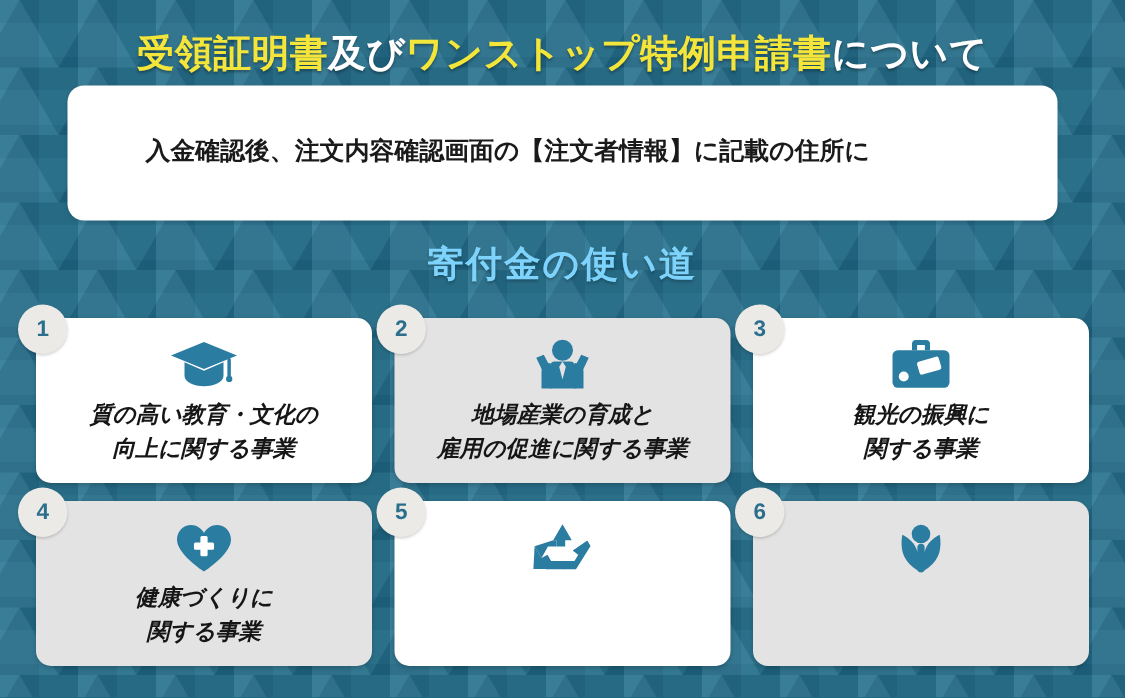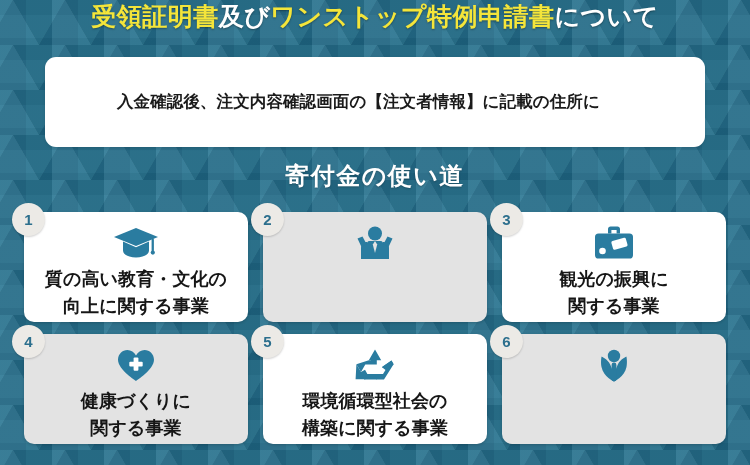--- a/index.html
+++ b/index.html
@@ -55,21 +55,21 @@
         rgba(255,255,255,0.02) 45px);
   }
 
   
   #header {
     position: absolute;
     top: 0; left: 0;
     width: 750px;
     height: 52px;
     display: flex;
-    align-items: flex-start;
+    align-items: flex-end;
     justify-content: center;
     z-index: 5;
   }
 
   #header-title {
     font-size: 25px;
     font-weight: bold;
     letter-spacing: 0.5px;
     white-space: nowrap;
     text-shadow: 0 1px 2px rgba(0,0,0,0.35);
@@ -84,21 +84,21 @@
     left: 45px;
     top: 57px;
     width: 660px;
     height: 90px;
     background: #ffffff;
     border-radius: 11px;
     z-index: 5;
     display: flex;
     flex-direction: column;
     justify-content: center;
-    padding-left: 72px;
+    padding-left: 52px;
     box-shadow: 0 1px 3px rgba(0,0,0,0.12);
   }
 
   .notice-line {
     font-size: 16.5px;
     font-weight: bold;
     color: #1a1a1a;
     line-height: 1.68;
     letter-spacing: 0.1px;
     white-space: nowrap;
@@ -108,21 +108,21 @@
 
   
   #section-heading {
     position: absolute;
     top: 160px;
     left: 0;
     width: 750px;
     text-align: center;
     font-size: 24px;
     font-weight: bold;
-    color: #ffffff;
+    color: #7dd3fc;
     letter-spacing: 1.5px;
     z-index: 5;
     text-shadow: 0 1px 2px rgba(0,0,0,0.25);
   }
 
   
   #card-grid {
     position: absolute;
     top: 212px;
     left: 24px;
@@ -173,26 +173,27 @@
     display: flex;
     align-items: center;
     justify-content: center;
     margin-bottom: 5px;
   }
 
   .card-icon svg { display: block; }
 
   .card-label {
     text-align: center;
-    font-size: 18px;
+    font-size: 15px;
     font-weight: bold;
     color: #161616;
     line-height: 1.52;
     letter-spacing: 0.1px;
     white-space: pre-line;
+    font-style: italic;
   }
 </style>
 </head>
 <body>
 
 <div id="page">
 
   <div id="bg-pattern"></div>
   <div id="bg-pattern-2"></div>
 
@@ -230,20 +231,22 @@
         <svg width="42" height="35" viewBox="0 0 42 35" fill="none" xmlns="http://www.w3.org/2000/svg">
           <circle cx="21" cy="7.5" r="7" fill="#2a7ca0"></circle>
           <path d="M13 16 C9.5 16 7 18.5 7 22 L7 33 L13.5 33 L13.5 22 Z" fill="#2a7ca0"></path>
           <path d="M29 16 C32.5 16 35 18.5 35 22 L35 33 L28.5 33 L28.5 22 Z" fill="#2a7ca0"></path>
           <path d="M12.5 18 L8.5 10.5 L3.5 12.5 L7.5 21 Z" fill="#2a7ca0"></path>
           <path d="M29.5 18 L33.5 10.5 L38.5 12.5 L34.5 21 Z" fill="#2a7ca0"></path>
           <path d="M15.5 15 L26.5 15 C28.5 15 29.5 17 29.5 19.5 L29.5 33 L12.5 33 L12.5 19.5 C12.5 17 13.5 15 15.5 15 Z" fill="#2a7ca0"></path>
           <path d="M21 15 L23.2 18.5 L21 27 L18.8 18.5 Z" fill="#e3e3e3"></path>
         </svg>
       </div>
+      <div class="card-label">地場産業の育成と
+雇用の促進に関する事業</div>
     </div>
 
     <div class="use-card bg-white">
       <div class="card-badge">3</div>
       <div class="card-icon">
         <svg width="42" height="34" viewBox="0 0 42 34" fill="none" xmlns="http://www.w3.org/2000/svg">
           <path d="M15 3 C15 1.6 16.1 0.6 17.5 0.6 L24.5 0.6 C25.9 0.6 27 1.6 27 3 L27 7.5 L23.6 7.5 L23.6 4 L18.4 4 L18.4 7.5 L15 7.5 Z" fill="#2a7ca0"></path>
           <rect x="2" y="7.5" width="38" height="25" rx="3.6" fill="#2a7ca0"></rect>
           <circle cx="9.5" cy="25" r="3.3" fill="#ffffff"></circle>
           <rect x="18" y="15.5" width="15" height="9" rx="1.5" transform="rotate(-16 18 15.5)" fill="#ffffff"></rect>
@@ -274,22 +277,20 @@
             <path d="M20 1.5 L26.2 12.2 L21.8 12.2 L21.8 16.4 L16.0 16.4 L16.0 12.2 L13.8 12.2 Z"></path>
             <path d="M13.8 12.2 L16.0 12.2 L16.0 16.4 L10.3 16.4 L6.0 24.0 L1.4 16.2 Z"></path>
             <path d="M1.4 16.2 L6.0 24.0 L10.0 21.8 L12.9 26.9 L9.2 29.0 L10.5 31.3 L0.6 31.3 Z"></path>
             <path d="M10.5 31.3 L16.4 31.3 L16.4 26.6 L23.6 26.6 L23.6 31.3 L10.5 31.3 Z" opacity="0"></path>
             <path d="M9.0 31.5 L21.5 31.5 L21.5 26.0 L9.0 26.0 Z"></path>
             <path d="M38.6 16.2 L29.0 31.5 L21.0 31.5 L21.0 26.0 L28.0 26.0 L30.8 21.4 L26.9 19.2 L36.5 12.5 Z"></path>
             <path d="M36.5 12.5 L38.6 16.2 L30.5 22.0 L27.0 19.0 Z"></path>
           </g>
         </svg>
       </div>
-      <div class="card-label">環境循環型社会の
-構築に関する事業</div>
     </div>
 
     <div class="use-card bg-gray">
       <div class="card-badge">6</div>
       <div class="card-icon">
         <svg width="38" height="35" viewBox="0 0 38 35" fill="none" xmlns="http://www.w3.org/2000/svg">
           <circle cx="19" cy="8" r="6.2" fill="#2a7ca0"></circle>
           <path d="M19 33.5 C19 33.5 8.5 29 6.5 19 C5.4 13.4 6.6 8.5 6.6 8.5 C6.6 8.5 12.6 11.2 15.2 16.4 C17.3 20.6 19 26 19 33.5 Z" fill="#2a7ca0"></path>
           <path d="M19 33.5 C19 33.5 29.5 29 31.5 19 C32.6 13.4 31.4 8.5 31.4 8.5 C31.4 8.5 25.4 11.2 22.8 16.4 C20.7 20.6 19 26 19 33.5 Z" fill="#2a7ca0"></path>
           <rect x="16.6" y="14.5" width="4.8" height="19" rx="2.4" fill="#2a7ca0"></rect>

